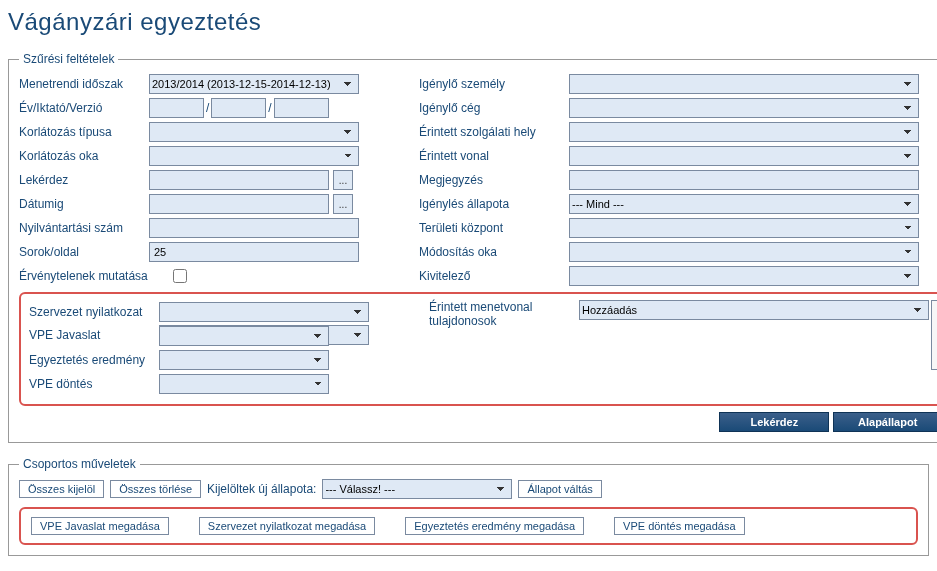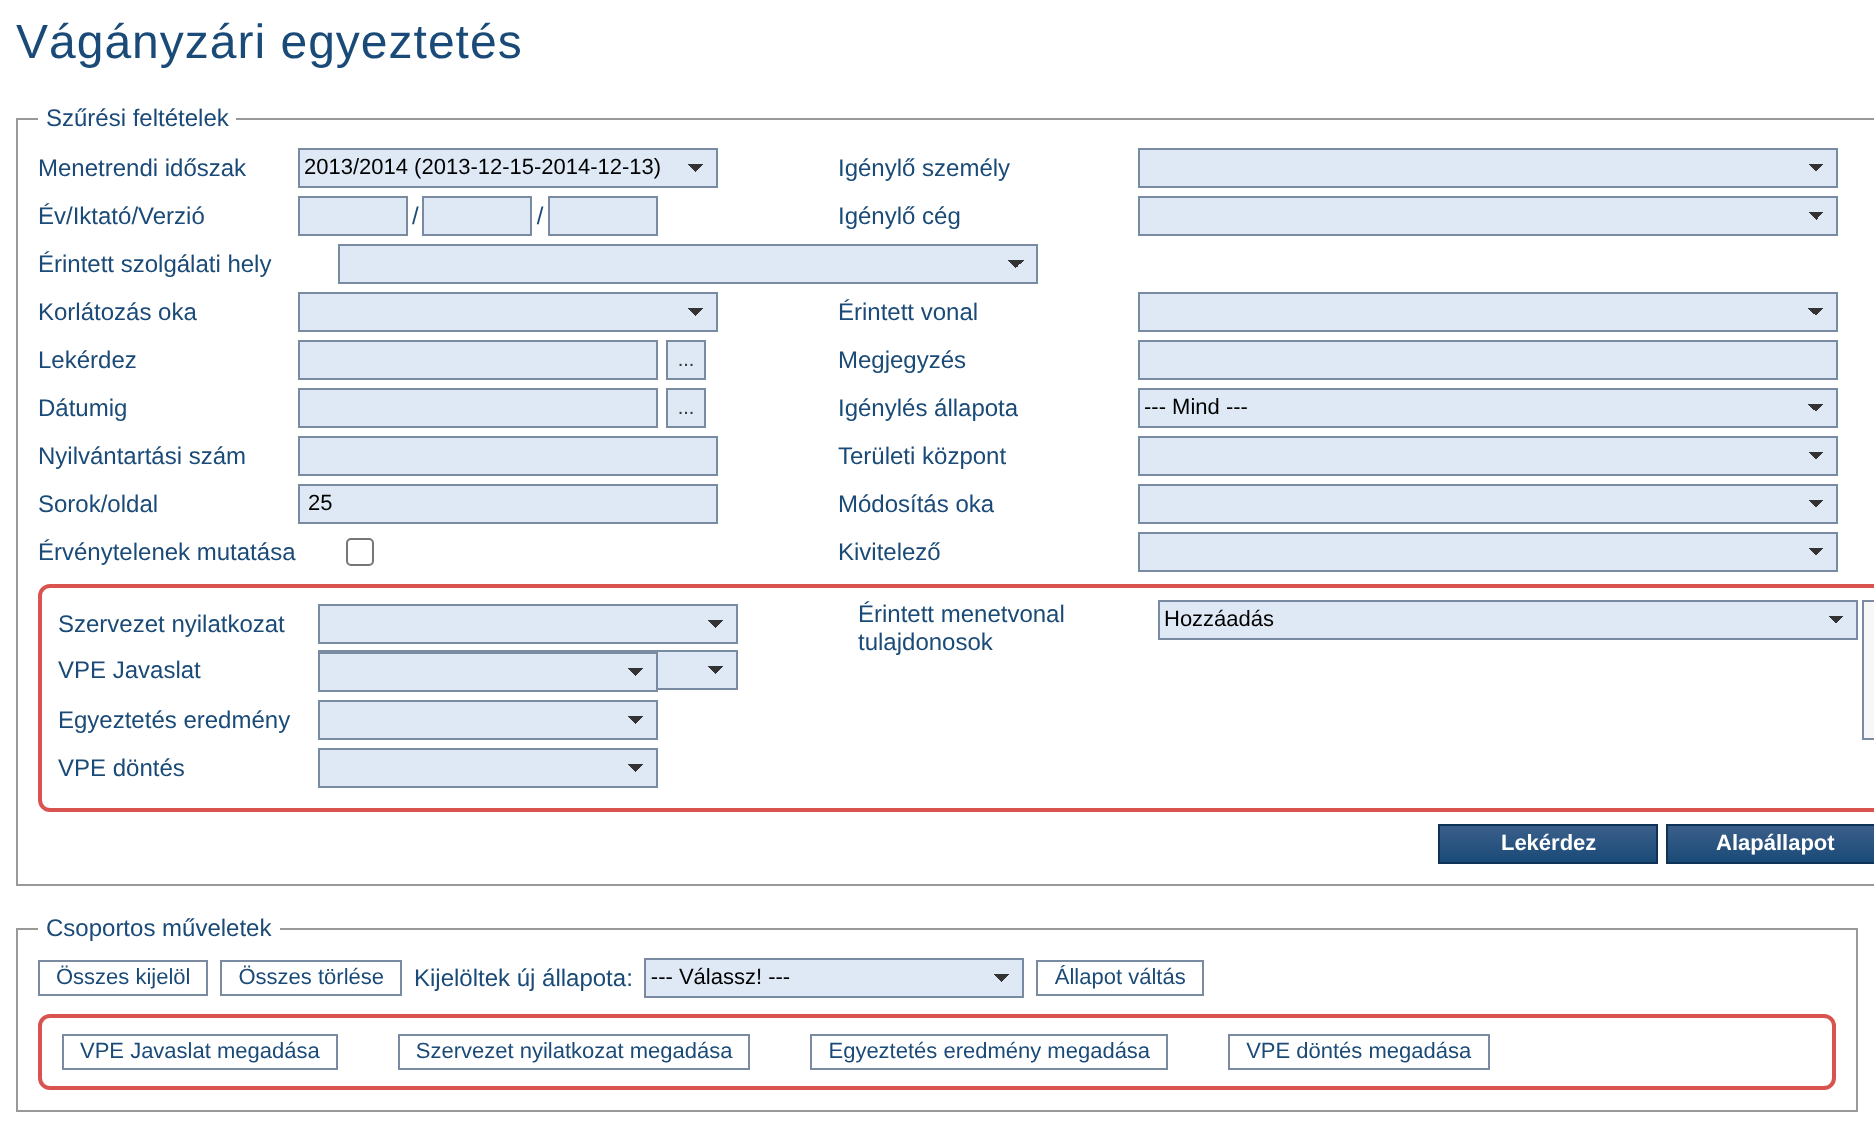--- a/index.html
+++ b/index.html
@@ -170,20 +170,24 @@
       <span class="sep">/</span>
       <input class="txt w55" style="">
     </div>
     <div class="col right-col">
       <span class="lbl">Igénylő cég</span>
       <select class="sel"><option></option></select>
     </div>
   </div>
 
   <div class="row">
+    <div class="col left-col">
+      <span class="lbl">Korlátozás típusa</span>
+      <select class="sel"><option></option></select>
+    </div>
     <div class="col right-col">
       <span class="lbl">Érintett szolgálati hely</span>
       <select class="sel"><option></option></select>
     </div>
   </div>
 
   <div class="row">
     <div class="col left-col">
       <span class="lbl">Korlátozás oka</span>
       <select class="sel"><option></option></select>

